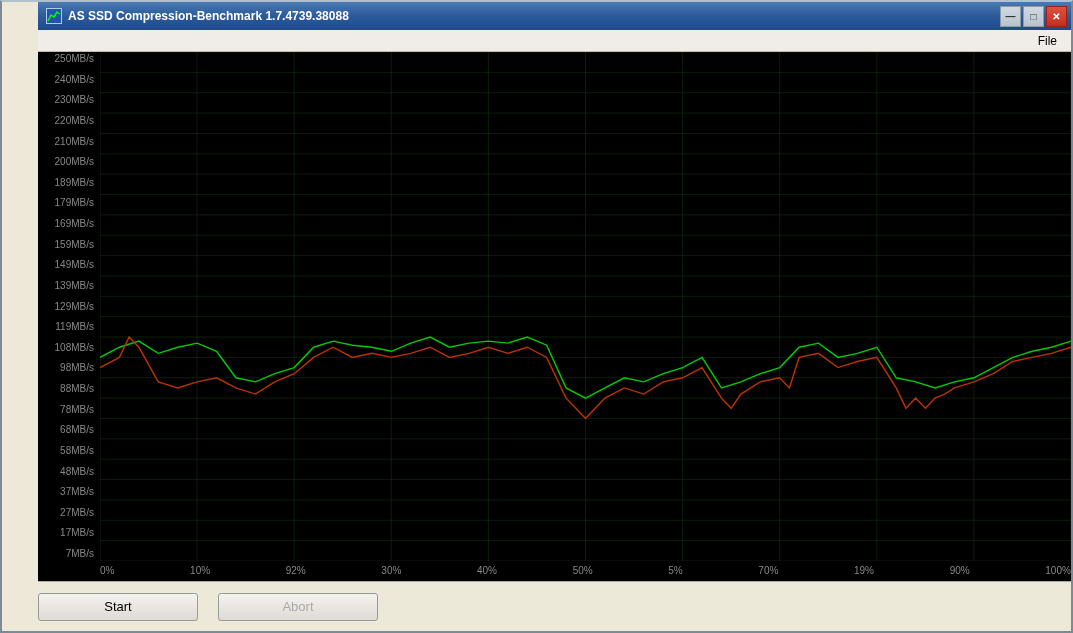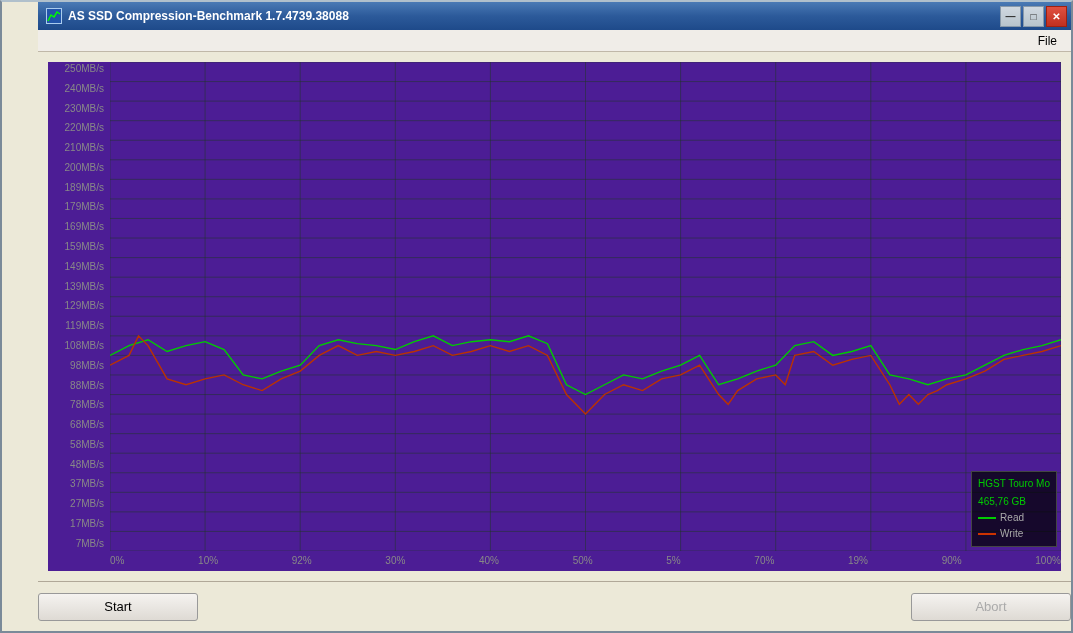--- a/index.html
+++ b/index.html
@@ -79,24 +79,24 @@
       justify-content: flex-end;
     }
     .menu-item {
       padding: 2px 8px;
       cursor: pointer;
       font-size: 12px;
       color: #000;
     }
     .chart-area {
       flex: 1;
-      background: #4c1d95;
+      background: #000000;
       position: relative;
       overflow: hidden;
-      margin: 10px;
+      margin: 0;
     }
     .chart-container {
       width: 100%;
       height: 100%;
       position: relative;
     }
     .y-labels {
       position: absolute;
       left: 0;
       top: 0;
@@ -183,22 +183,22 @@
     .legend-line-write {
       width: 18px;
       height: 2px;
       background: #cc3300;
     }
     .bottom-bar {
       height: 50px;
       background: #ece9d8;
       display: flex;
       align-items: center;
-      justify-content: space-between;
-      gap: 12px;
+      justify-content: flex-start;
+      gap: 20px;
       border-top: 1px solid #b0a898;
     }
     .btn {
       width: 160px;
       height: 28px;
       background: linear-gradient(to bottom, #f5f3f0, #dedad4);
       border: 1px solid #999;
       border-radius: 3px;
       cursor: pointer;
       font-size: 13px;
@@ -326,32 +326,20 @@
           <span class="x-label">30%</span>
           <span class="x-label">40%</span>
           <span class="x-label">50%</span>
           <span class="x-label">5%</span>
           <span class="x-label">70%</span>
           <span class="x-label">19%</span>
           <span class="x-label">90%</span>
           <span class="x-label">100%</span>
         </div>
 
-      <div class="legend">
-        <div class="legend-title">HGST Touro Mo</div>
-        <div class="legend-size">465,76 GB</div>
-        <div class="legend-read">
-          <div class="legend-line-read"></div>
-          <span>Read</span>
-        </div>
-        <div class="legend-write">
-          <div class="legend-line-write"></div>
-          <span>Write</span>
-        </div>
-      </div>
     </div>
   </div>
 
   <div class="bottom-bar">
     <button class="btn">Start</button>
     <button class="btn disabled" disabled="">Abort</button>
   </div>
 </div>
 
 </body></html>

